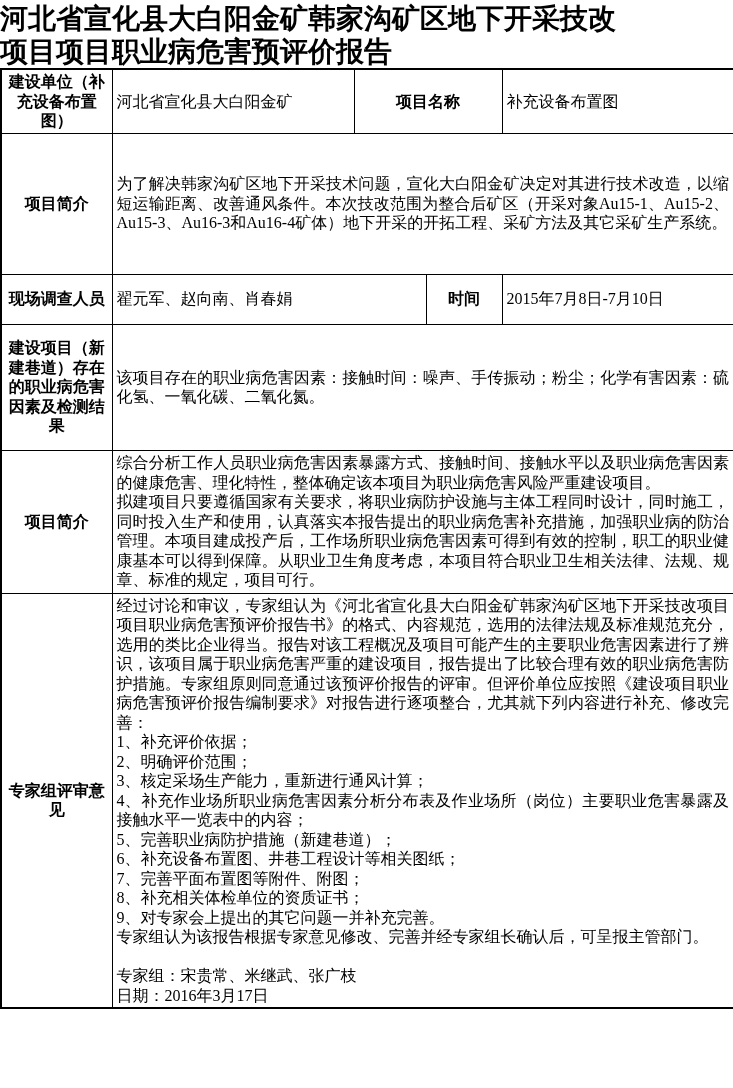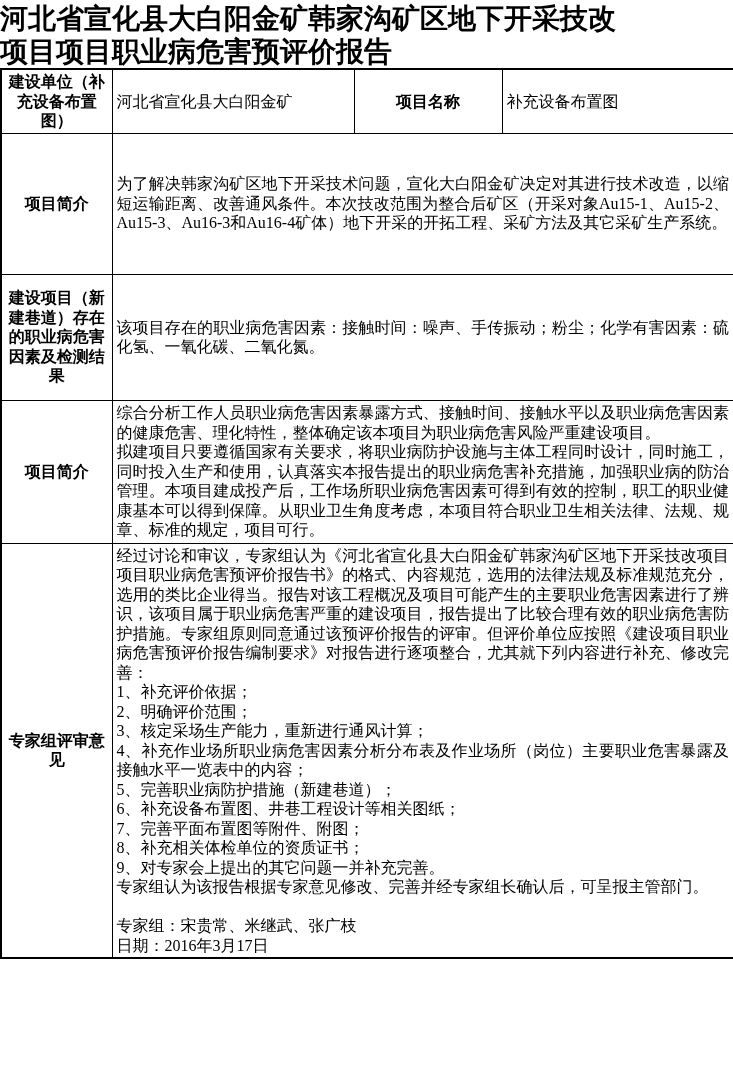--- a/index.html
+++ b/index.html
@@ -81,20 +81,26 @@
       <td class="val-c">补充设备布置图</td>
     </tr>
 
 
     <tr style="height:141px">
       <td class="lbl">项目简介</td>
       <td class="val-p" colspan="5">为了解决韩家沟矿区地下开采技术问题，宣化大白阳金矿决定对其进行技术改造，以缩短运输距离、改善通风条件。本次技改范围为整合后矿区（开采对象Au15-1、Au15-2、Au15-3、Au16-3和Au16-4矿体）地下开采的开拓工程、采矿方法及其它采矿生产系统。</td>
     </tr>
 
 
+    <tr style="height:50px">
+      <td class="lbl">现场调查人员</td>
+      <td class="val-c" colspan="3">翟元军、赵向南、肖春娟</td>
+      <td class="lbl">时间</td>
+      <td class="val-c">2015年7月8日-7月10日</td>
+    </tr>
 
     <tr style="height:126px">
       <td class="lbl">建设项目（新建巷道）存在的职业病危害因素及检测结果</td>
       <td class="val-p" colspan="5">该项目存在的职业病危害因素：接触时间：噪声、手传振动；粉尘；化学有害因素：硫化氢、一氧化碳、二氧化氮。</td>
     </tr>
 
     <tr style="height:143px">
       <td class="lbl">项目简介</td>
       <td class="val-p" colspan="5">综合分析工作人员职业病危害因素暴露方式、接触时间、接触水平以及职业病危害因素的健康危害、理化特性，整体确定该本项目为职业病危害风险严重建设项目。
 拟建项目只要遵循国家有关要求，将职业病防护设施与主体工程同时设计，同时施工，同时投入生产和使用，认真落实本报告提出的职业病危害补充措施，加强职业病的防治管理。本项目建成投产后，工作场所职业病危害因素可得到有效的控制，职工的职业健康基本可以得到保障。从职业卫生角度考虑，本项目符合职业卫生相关法律、法规、规章、标准的规定，项目可行。</td>

